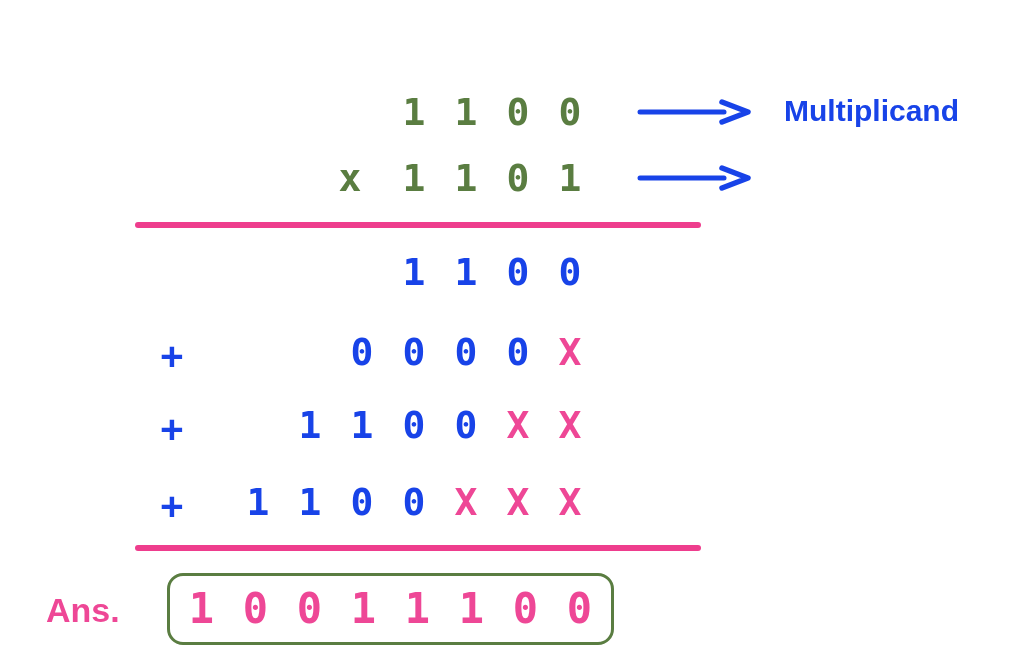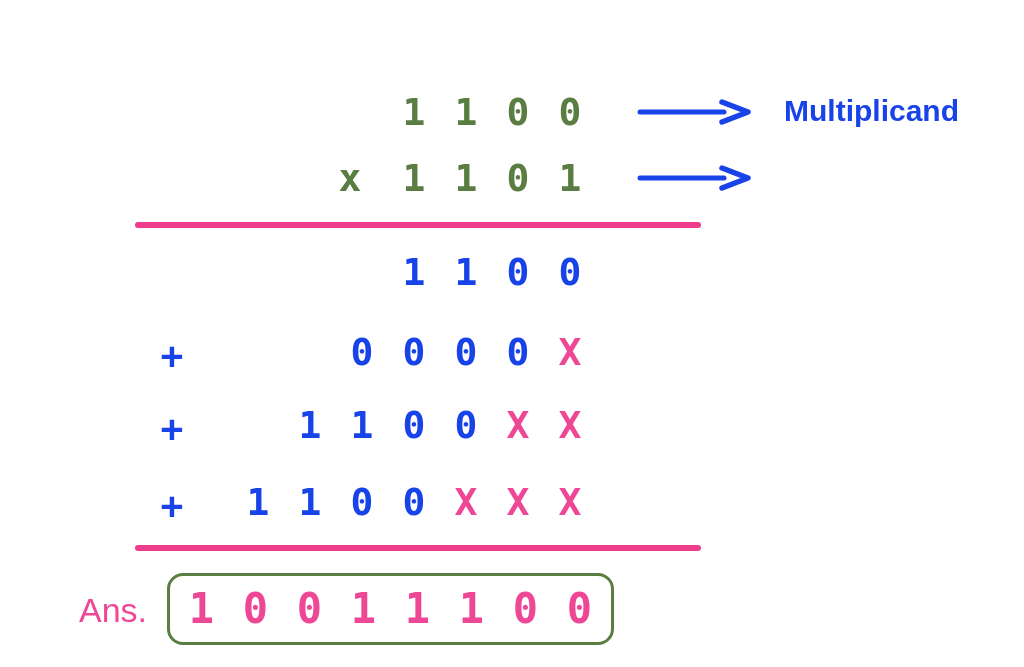--- a/index.html
+++ b/index.html
@@ -65,23 +65,22 @@
   .arrow-label{
     position:absolute;left:784px;height:34px;
     font-weight:700;font-size:30px;line-height:34px;
     color:var(--blue);white-space:nowrap;
   }
   .label-1{top:94px;}
   .label-2{top:160px;}
   
   .ans-label{
     position:absolute;left:46px;top:592px;
-    font-weight:400;font-size:34px;line-height:36px;
+    font-weight:700;font-size:34px;line-height:36px;
     color:var(--pink);
-    margin-left:33px;
   }
   .ans-box{
     position:absolute;left:167px;top:573px;
     width:447px;height:72px;
     border:3px solid var(--green);
     border-radius:16px;
     box-sizing:border-box;
     display:flex;align-items:center;justify-content:center;
   }
   .ans-box .cell{

